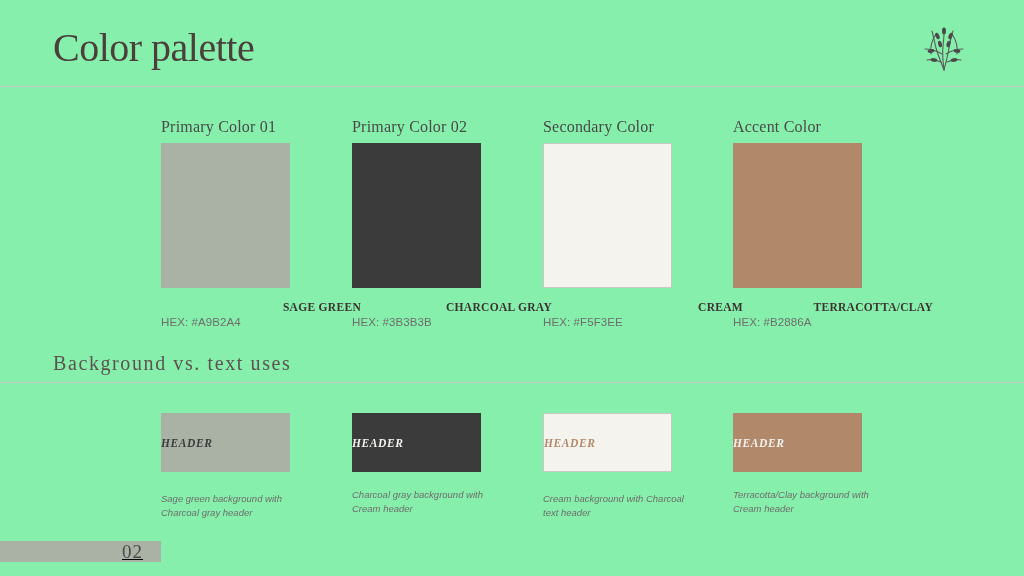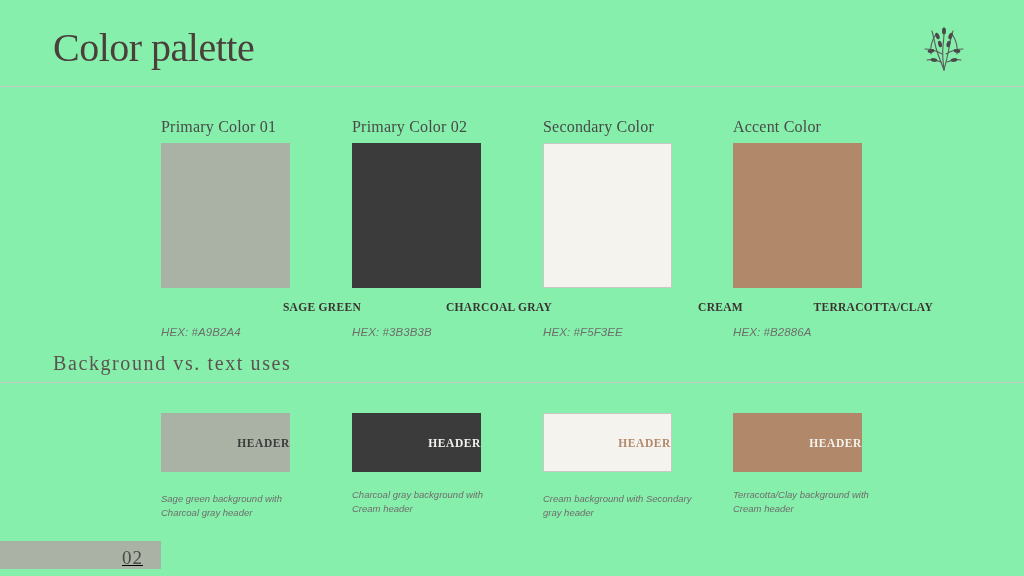--- a/index.html
+++ b/index.html
@@ -39,59 +39,59 @@
   .swatch-chip { width:129px; height:145px; }
   .swatch-chip.bordered { border:1px solid #c8c8c6; }
   .swatch-name {
     font-family:"Liberation Serif", serif;
     font-weight:700; font-size:11.5px; color:#3b3330;
     letter-spacing:0.3px; margin-top:13px; white-space:nowrap;text-align:right;
   }
   .swatch-hex {
     font-family:"Liberation Sans", sans-serif;
     font-size:11.5px; color:#6e6e6c; letter-spacing:0.1px;
-    margin-top:13px; white-space:nowrap;font-style:italic;
+    margin-top:3px; white-space:nowrap;
   }
 
   
   .section-heading {
     position:absolute; left:53px; top:352px;
     font-family:"Liberation Serif", serif;
     font-size:20px; color:#5c5450; letter-spacing:1.6px;
   }
 
   
   .usage-col { position:absolute; top:413px; width:200px; }
   .usage-col.c0 { left:161px; }
   .usage-col.c1 { left:352px; }
   .usage-col.c2 { left:543px; }
   .usage-col.c3 { left:733px; }
 
   .usage-box {
     width:129px; height:59px;
-    display:flex; align-items:center; justify-content:flex-end;
+    display:flex; align-items:center; justify-content:flex-start;font-style:italic;
   }
   .usage-box.bordered { border:1px solid #c8c8c6; }
   .usage-header {
     font-family:"Liberation Serif", serif;
     font-weight:700; font-size:11.5px; letter-spacing:0.6px;
   }
   .usage-caption {
     font-family:"Liberation Sans", sans-serif;
     font-style:italic; font-size:9.5px; line-height:1.45;
     color:#6f6d6b; margin-top:20px; width:150px;
   }
   .usage-col.c1 .usage-caption,
   .usage-col.c3 .usage-caption { margin-top:16px; }
 
   
   .footer-bar {
-    position:absolute; left:0; top:541px; width:161px; height:28px;
+    position:absolute; left:0; top:541px; width:161px; height:21px;
     background:#a9b2a4;
-    display:flex; align-items:flex-end; justify-content:flex-end;text-decoration:underline;
+    display:flex; align-items:flex-start; justify-content:flex-end;text-decoration:underline;
   }
   .page-number {
     font-family:"Liberation Serif", serif;
     font-size:19px; color:#4a4a48; letter-spacing:1px;
     padding-right:18px;
   }
 </style>
 </head>
 <body>
 
@@ -168,21 +168,21 @@
     <div class="usage-box" style="background: rgb(59, 59, 59);">
       <span class="usage-header" style="color: rgb(245, 243, 238);">HEADER</span>
     </div>
     <div class="usage-caption">Charcoal gray background with Cream header</div>
   </div>
 
   <div class="usage-col c2">
     <div class="usage-box bordered" style="background: rgb(245, 243, 238);">
       <span class="usage-header" style="color: rgb(178, 136, 106);">HEADER</span>
     </div>
-    <div class="usage-caption">Cream background with Secondary gray header</div>
+    <div class="usage-caption">Cream background with Charcoal text header</div>
   </div>
 
   <div class="usage-col c3">
     <div class="usage-box" style="background: rgb(178, 136, 106);">
       <span class="usage-header" style="color: rgb(245, 243, 238);">HEADER</span>
     </div>
     <div class="usage-caption">Terracotta/Clay background with Cream header</div>
   </div>
 
   <div class="footer-bar" style="background: rgb(169, 178, 164);">

